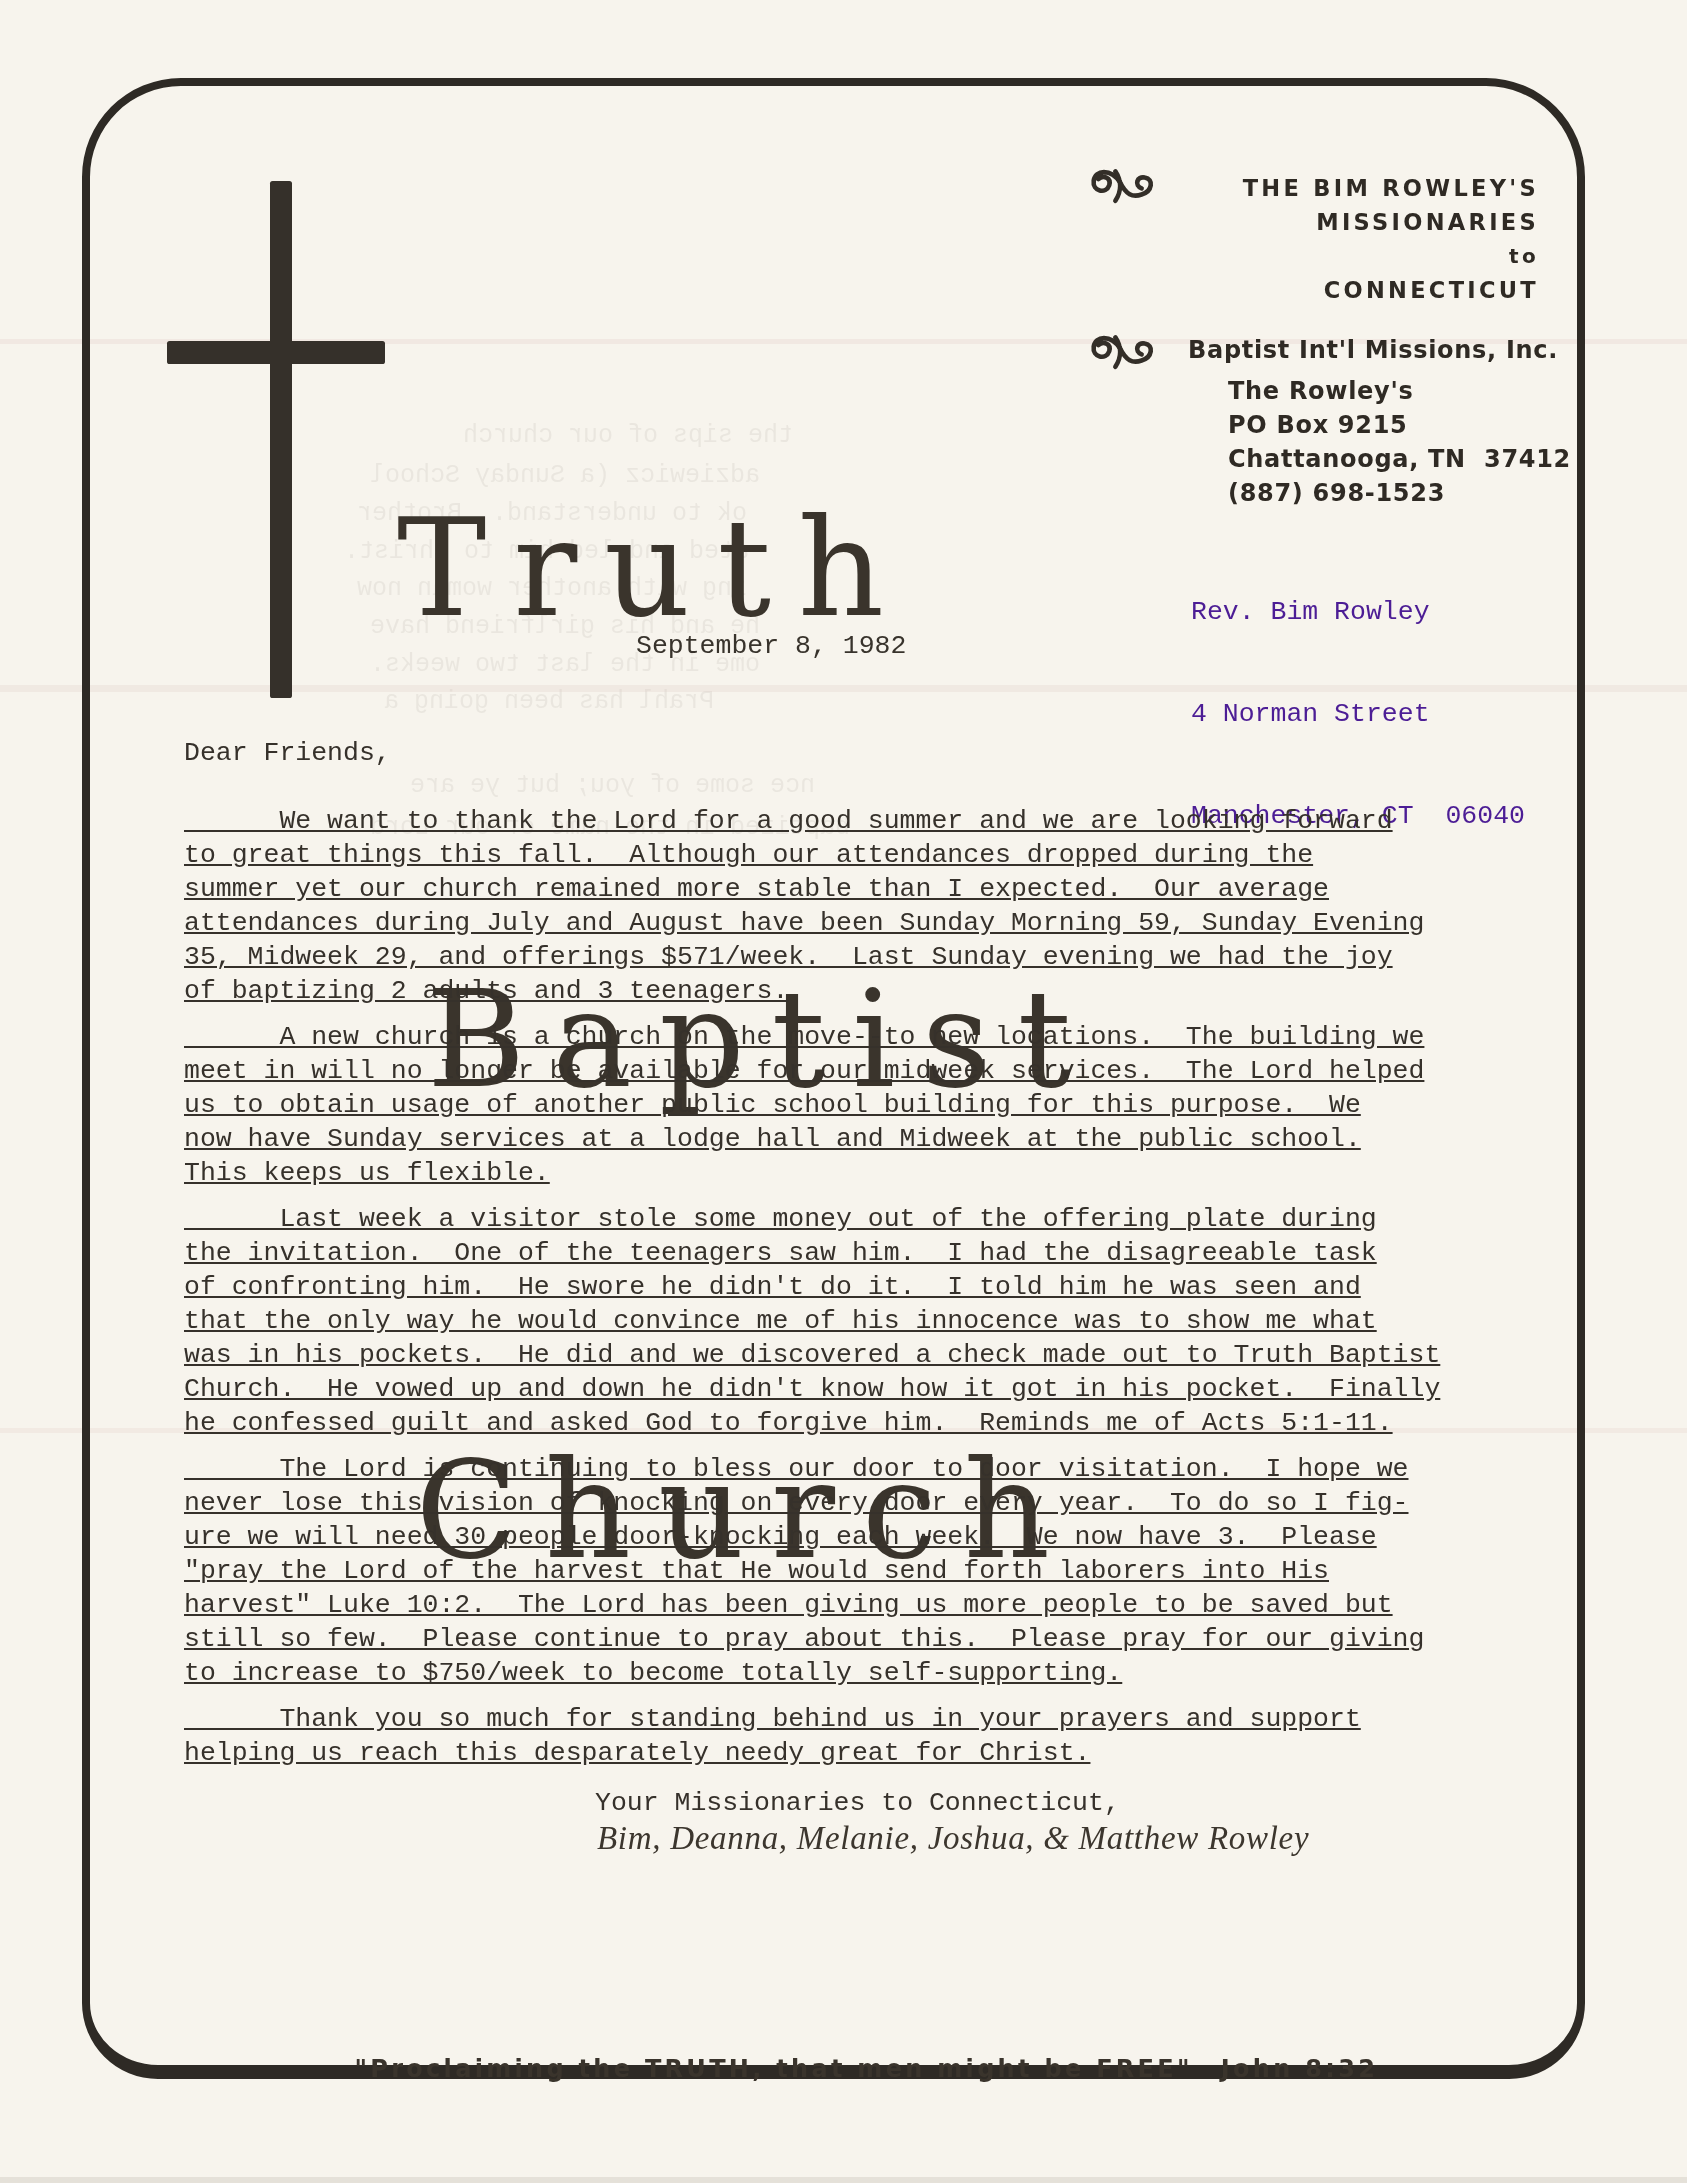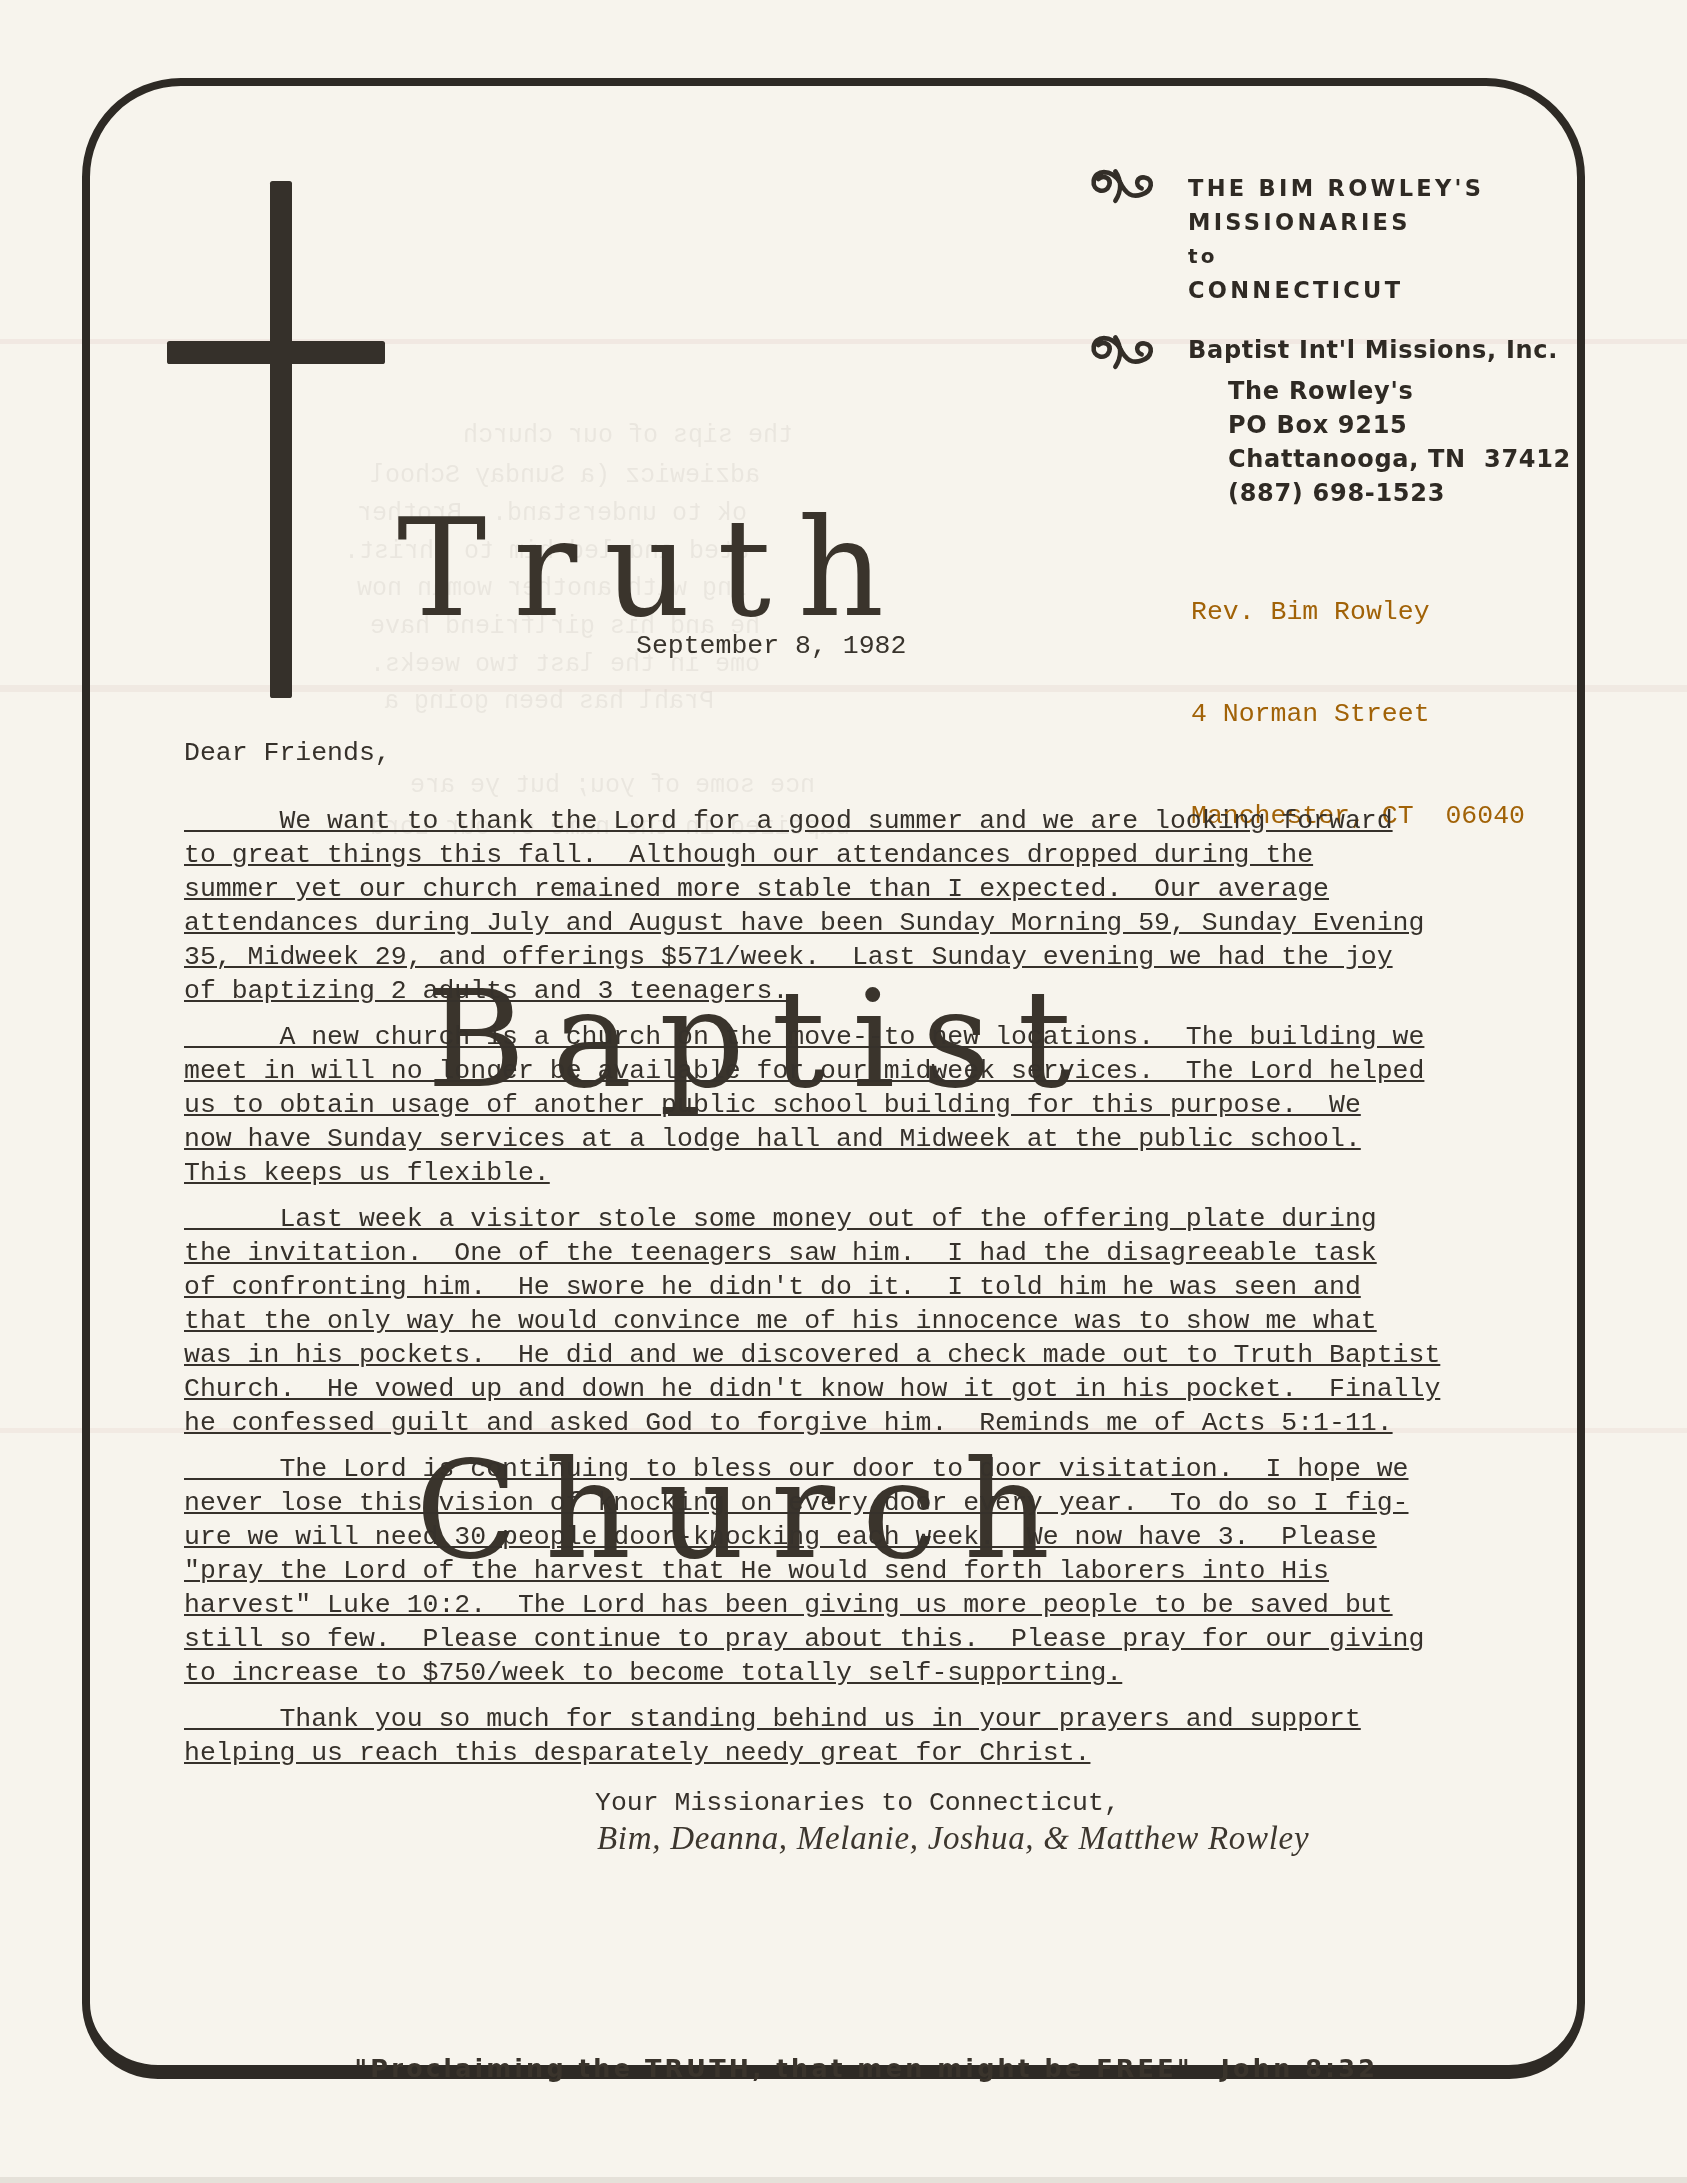--- a/index.html
+++ b/index.html
@@ -66,27 +66,27 @@
   .title .t-line:nth-child(2){margin-left:30px;}
   .title .t-line:nth-child(3){margin-left:18.5px;}
 
   .date{position:absolute;left:636px;top:630px;font:26.5px/32px "Liberation Mono",monospace;color:#38332c;white-space:pre;}
 
   
   .hdr{font-family:"DejaVu Sans",sans-serif;font-weight:bold;color:#2f2a24;}
   .fleuron{position:absolute;width:85px;height:49px;}
   .fleuron.f1{left:1086px;top:160px;}
   .fleuron.f2{left:1086px;top:326px;}
-  .item1{position:absolute;left:1188px;top:171px;width:351px;text-align:left;}
+  .item1{position:absolute;left:1188px;top:171px;width:351px;text-align:right;}
   .item1 .h-line{font-size:22.5px;line-height:34px;letter-spacing:3.3px;white-space:pre;}
   .item1 .h-line.small{font-size:20px;}
   .item2-l1{position:absolute;left:1188px;top:336px;font-size:24px;letter-spacing:0.7px;white-space:pre;}
   .item2-sub{position:absolute;left:1228px;top:374px;}
   .item2-sub .h-line{font-size:24px;line-height:34px;letter-spacing:0.7px;white-space:pre;}
-  .pastor{position:absolute;left:1191px;top:527px;font:26.5px/34px "Liberation Mono",monospace;color:#a16207;white-space:pre;}
+  .pastor{position:absolute;left:1191px;top:527px;font:26.5px/34px "Liberation Mono",monospace;color:#4c1d95;white-space:pre;}
 
   
   .salutation{position:absolute;left:184px;top:736px;font:26.5px/34px "Liberation Mono",monospace;white-space:pre;color:#36312b;}
   .letter-body{position:absolute;left:184px;top:804px;color:#36312b;}
   .para{margin:0;text-decoration:underline;}
   .para + .para{margin-top:12px;}
   .line{font:26.5px/34px "Liberation Mono",monospace;white-space:pre;}
   .closing{position:absolute;left:595px;top:1786px;font:26.5px/34px "Liberation Mono",monospace;white-space:pre;color:#36312b;}
   .signature{
     position:absolute;left:597px;top:1818px;

